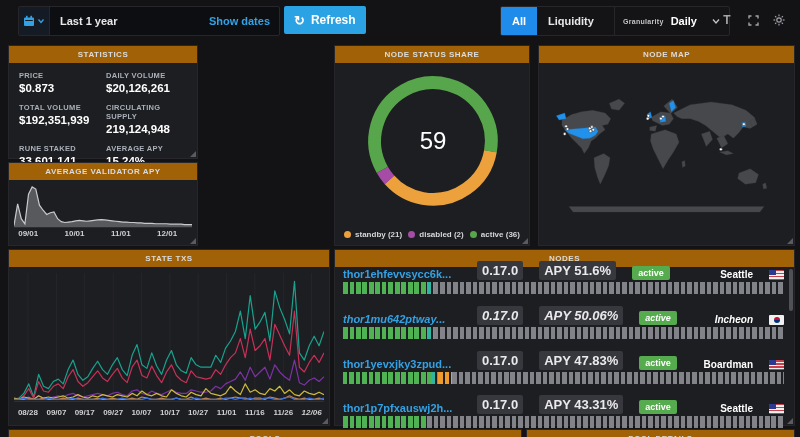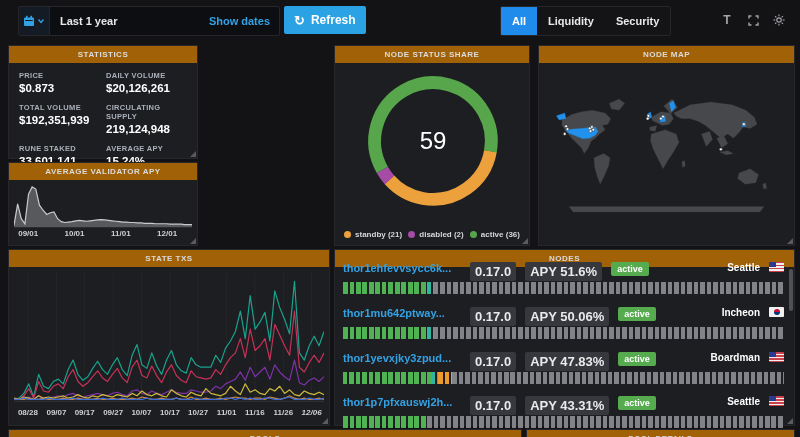--- a/index.html
+++ b/index.html
@@ -72,38 +72,38 @@
   .llabel{color:#d5d6d8;font-size:8px;font-weight:700;}
 
   
   .map-wrap{position:absolute;left:2px;right:2px;top:18px;bottom:2px;}
   .land{fill:#46484c;stroke:#3a3c40;stroke-width:.4;}
   .land-hl{fill:#2191eb;stroke:#1b77c2;stroke-width:.4;}
   .mapdot{fill:#fff;stroke:#2b2b2e;stroke-width:.7;}
 
   
   .node-row{position:absolute;left:8px;right:10px;}
-  .nr-top{display:flex;align-items:flex-start;height:18px;gap:9px;}
+  .nr-top{display:flex;align-items:flex-end;height:18px;gap:16px;}
   .nr-addr{color:#33a2e5;font-size:11px;font-weight:700;text-decoration:none;width:118px;flex:0 0 auto;cursor:pointer;}
   .nr-badge{background:#37383d;color:#eaeaec;font-size:13px;font-weight:700;padding:2px 5px;border-radius:2px;}
   .nr-active{background:#56ab4f;color:#fff;font-size:9px;font-weight:700;padding:2px 6px;border-radius:2px;}
   .nr-loc{margin-left:auto;color:#fff;font-size:10px;font-weight:700;}
   .flag{width:15px;height:10px;border-radius:1px;display:inline-block;position:relative;overflow:hidden;flex:0 0 auto;}
   .flag[data-flag="us"]{background:repeating-linear-gradient(180deg,#c8414b 0 1.5px,#f0f0f0 1.5px 3px);}
   .flag[data-flag="us"]::after{content:"";position:absolute;left:0;top:0;width:7px;height:5px;background:#2a3b8f;}
   .flag[data-flag="kr"]{background:#f0f0f0;}
   .flag[data-flag="kr"]::after{content:"";position:absolute;left:4.5px;top:2px;width:6px;height:6px;border-radius:50%;
                                background:linear-gradient(180deg,#c60c30 50%,#003478 50%);}
   .nr-bar{position:absolute;left:0;right:0;height:12px;display:flex;font-size:0;}
   .seg{height:12px;display:inline-block;}
   .seg-green{background:repeating-linear-gradient(90deg,#4fb354 0 4.5px,transparent 4.5px 6.5px);}
   .seg-teal{background:repeating-linear-gradient(90deg,#2fb5a0 0 4.5px,transparent 4.5px 6.5px);}
   .seg-orange{background:repeating-linear-gradient(90deg,#ef9a2d 0 4.5px,transparent 4.5px 6.5px);}
   .seg-gray{background:repeating-linear-gradient(90deg,#828389 0 4.5px,transparent 4.5px 6.5px);}
-  .row0{top:12px;} .row1{top:57px;} .row2{top:102px;} .row3{top:146px;}
+  .row0{top:12px;} .row1{top:57px;font-style:italic;} .row2{top:102px;} .row3{top:146px;}
   .node-row .nr-bar{top:20px;}
   .nodes-scroll{position:absolute;right:1px;top:19px;width:4px;height:42px;background:#505157;border-radius:2px;cursor:grab;}
 </style>
 </head>
 <body>
 
 <div class="app">
 
   <div class="topbar">
     <div class="timepicker">
@@ -125,20 +125,27 @@
       <span class="ricon">↻</span>
       <span>Refresh</span>
     </button>
 
     <div class="tabgroup">
       <div class="tab active">All</div>
       <div class="tab">Liquidity</div>
       <div class="tab">Security</div>
     </div>
 
+    <div class="granularity">
+      <span class="gran-label">Granularity</span>
+      <span class="gran-value">Daily</span>
+      <svg width="10" height="10" viewBox="0 0 10 10">
+        <polyline points="2,3.5 5,7 8,3.5" fill="none" stroke="#c3c4c8" stroke-width="1.3"></polyline>
+      </svg>
+    </div>
 
     <div class="top-icon ticon-t">T</div>
     <div class="top-icon ticon-expand">
       <svg width="11" height="11" viewBox="0 0 11 11">
         <path d="M1,3.5 V1 H3.5 M7.5,1 H10 V3.5 M10,7.5 V10 H7.5 M3.5,10 H1 V7.5" fill="none" stroke="currentColor" stroke-width="1.4"></path>
       </svg>
     </div>
     <div class="top-icon ticon-gear">
       <svg width="12" height="12" viewBox="0 0 12 12">
         <circle cx="6" cy="6" r="2.2" fill="none" stroke="currentColor" stroke-width="1.2"></circle>

